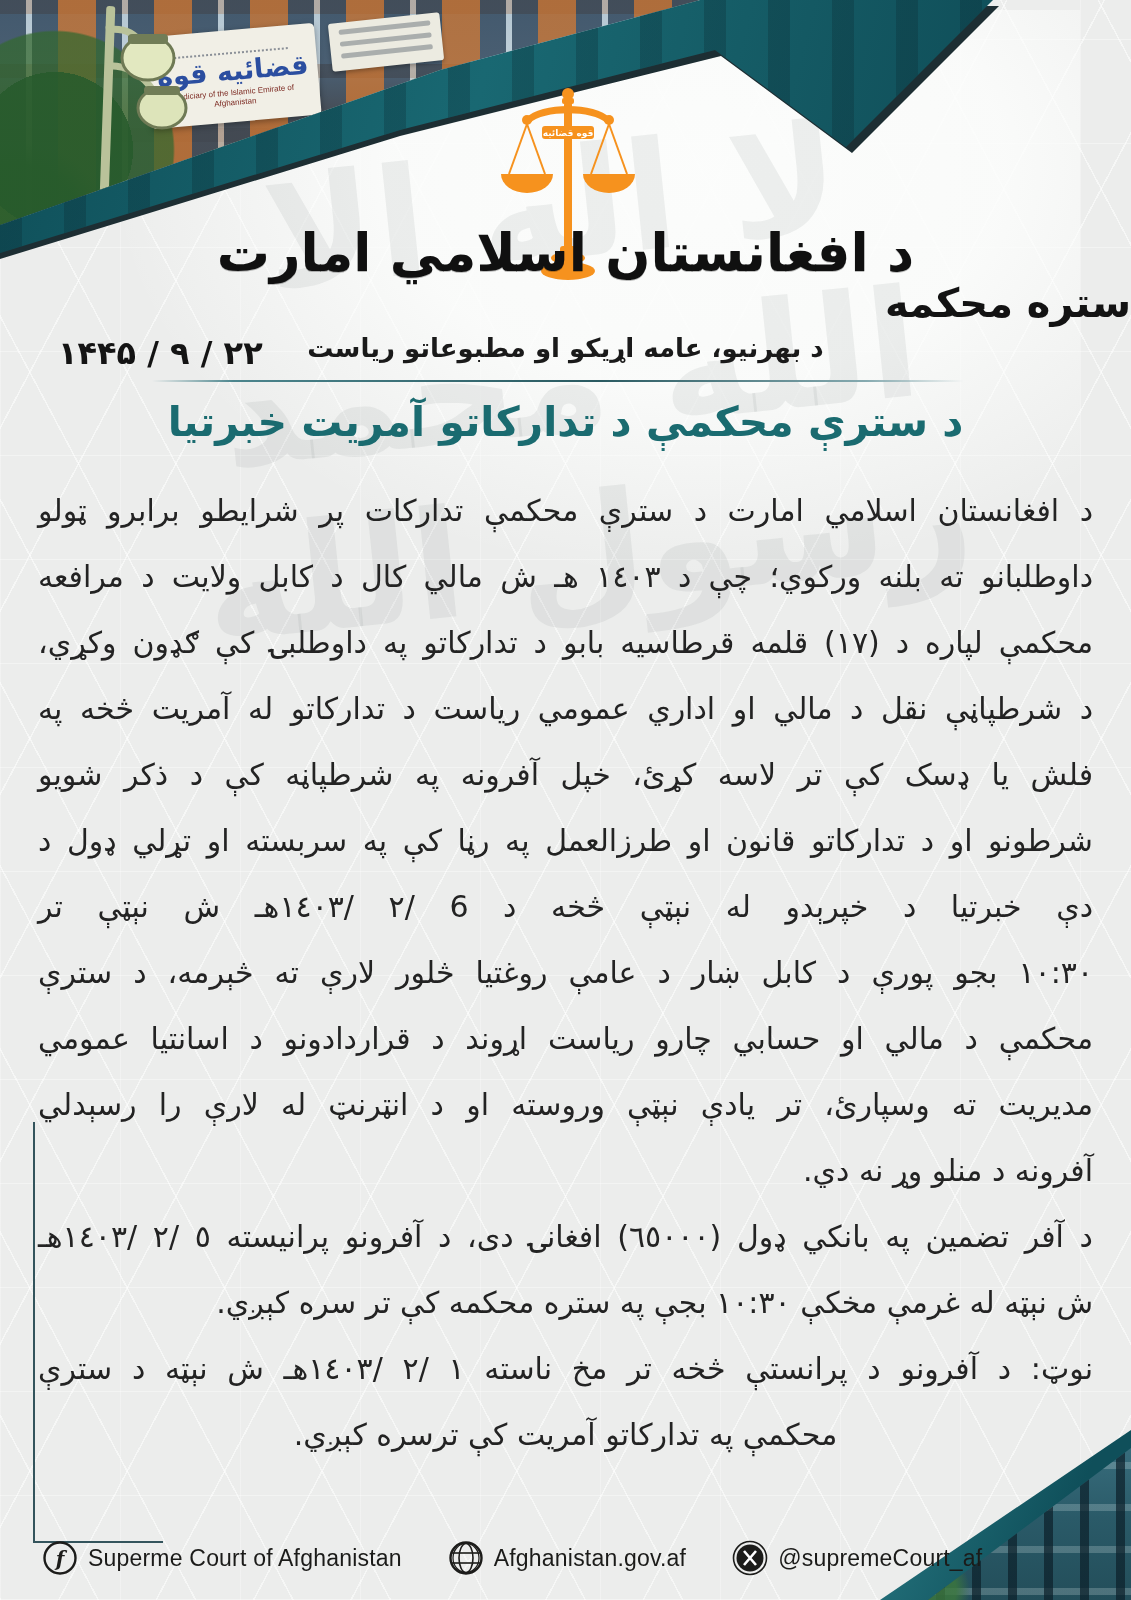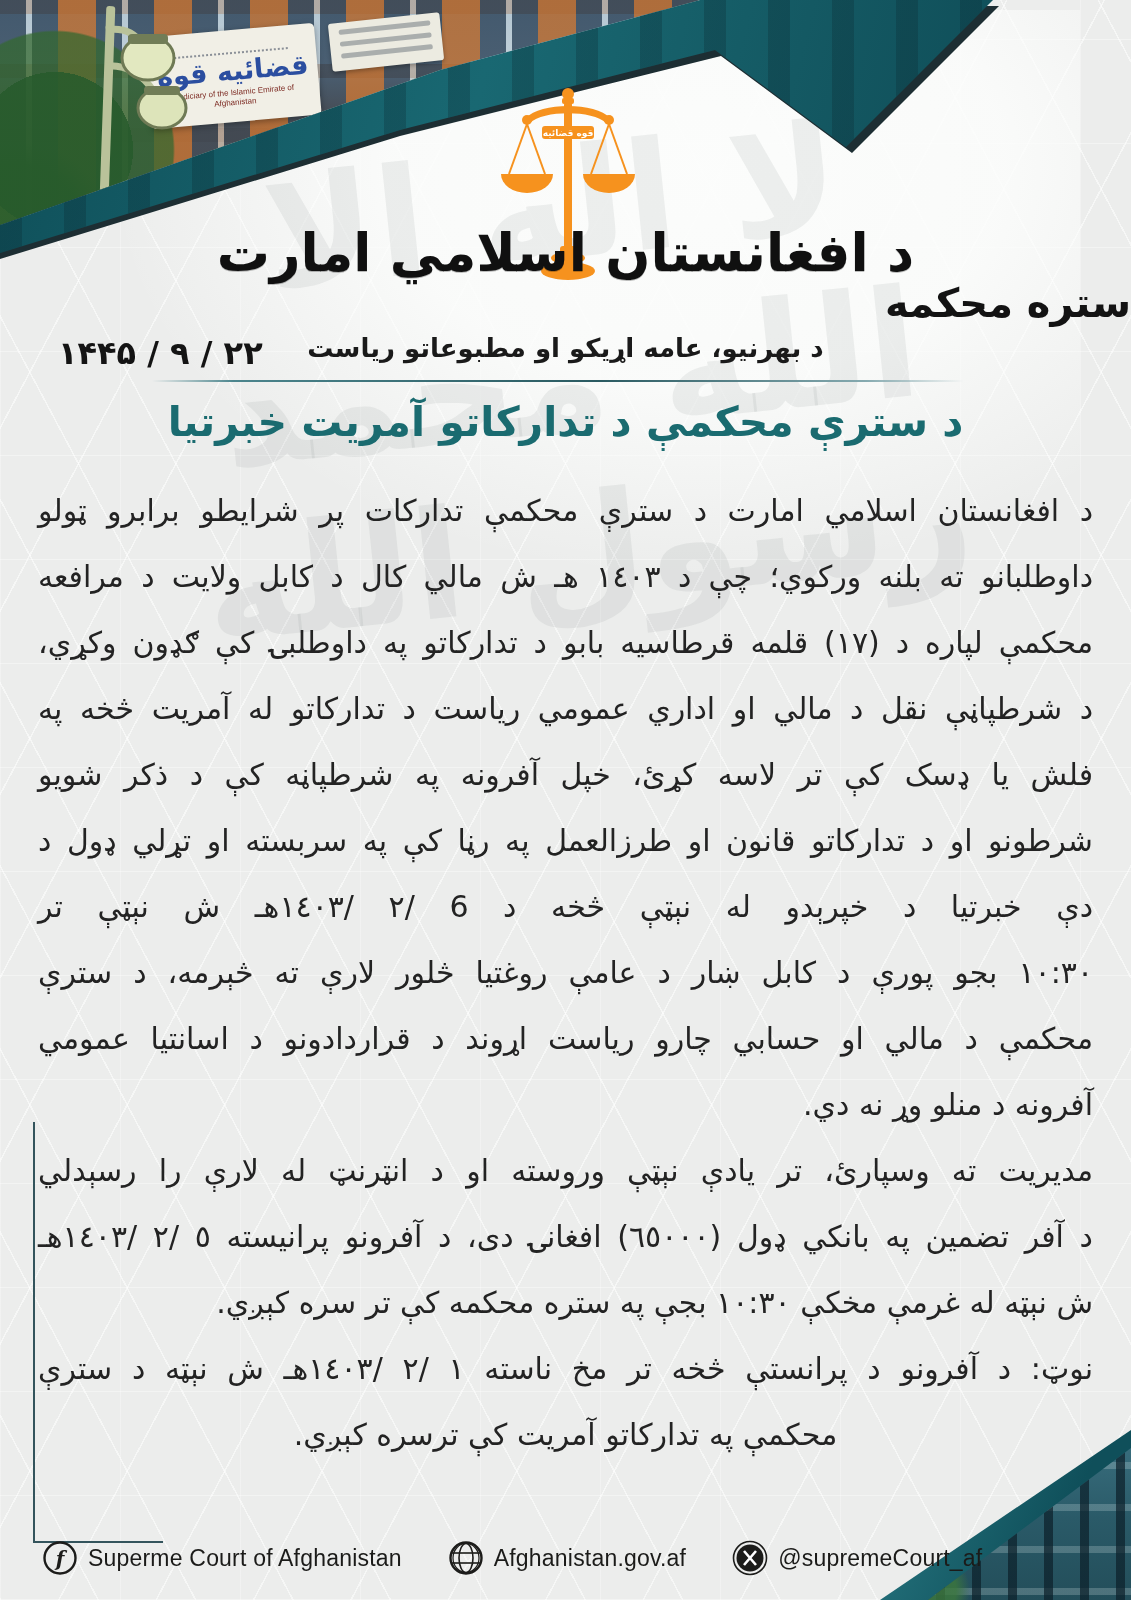--- a/index.html
+++ b/index.html
@@ -164,22 +164,22 @@
   <div class="notice-body">
       <div class="bline justify">د افغانستان اسلامي امارت د سترې محکمې تدارکات پر شرایطو برابرو ټولو</div>
       <div class="bline justify">داوطلبانو ته بلنه ورکوي؛ چې د ١٤٠٣ هـ ش مالي کال د کابل ولایت د مرافعه</div>
       <div class="bline justify">محکمې لپاره د (١٧) قلمه قرطاسیه بابو د تدارکاتو په داوطلبۍ کې ګډون وکړي،</div>
       <div class="bline justify">د شرطپاڼې نقل د مالي او اداري عمومي ریاست د تدارکاتو له آمریت څخه په</div>
       <div class="bline justify">فلش یا ډسک کې تر لاسه کړئ، خپل آفرونه په شرطپاڼه کې د ذکر شویو</div>
       <div class="bline justify">شرطونو او د تدارکاتو قانون او طرزالعمل په رڼا کې په سربسته او تړلي ډول د</div>
       <div class="bline justify">دې خبرتیا د خپرېدو له نېټې څخه د 6 /٢ /١٤٠٣هـ ش نېټې تر</div>
       <div class="bline justify">١٠:٣٠ بجو پورې د کابل ښار د عامې روغتیا څلور لارې ته څېرمه، د سترې</div>
       <div class="bline justify">محکمې د مالي او حسابي چارو ریاست اړوند د قراردادونو د اسانتیا عمومي</div>
+      <div class="bline justify">مدیریت ته وسپارئ، تر یادې نېټې وروسته او د انټرنټ له لارې را رسېدلي</div>
       <div class="bline right">آفرونه د منلو وړ نه دي.</div>
-      <div class="bline justify">مدیریت ته وسپارئ، تر یادې نېټې وروسته او د انټرنټ له لارې را رسېدلي</div>
       <div class="bline justify">د آفر تضمین په بانکي ډول (٦٥٠٠٠) افغانۍ دی، د آفرونو پرانیسته ٥ /٢ /١٤٠٣هـ</div>
       <div class="bline right">ش نېټه له غرمې مخکې ١٠:٣٠ بجې په ستره محکمه کې تر سره کېږي.</div>
       <div class="bline justify">نوټ: د آفرونو د پرانستې څخه تر مخ ناسته ١ /٢ /١٤٠٣هـ ش نېټه د سترې</div>
       <div class="bline center">محکمې په تدارکاتو آمریت کې ترسره کېږي.</div>
     </div>
 
   <div class="bracket-v"></div>
   <div class="bracket-h"></div>
 
   <div class="corner-stripe"></div>

